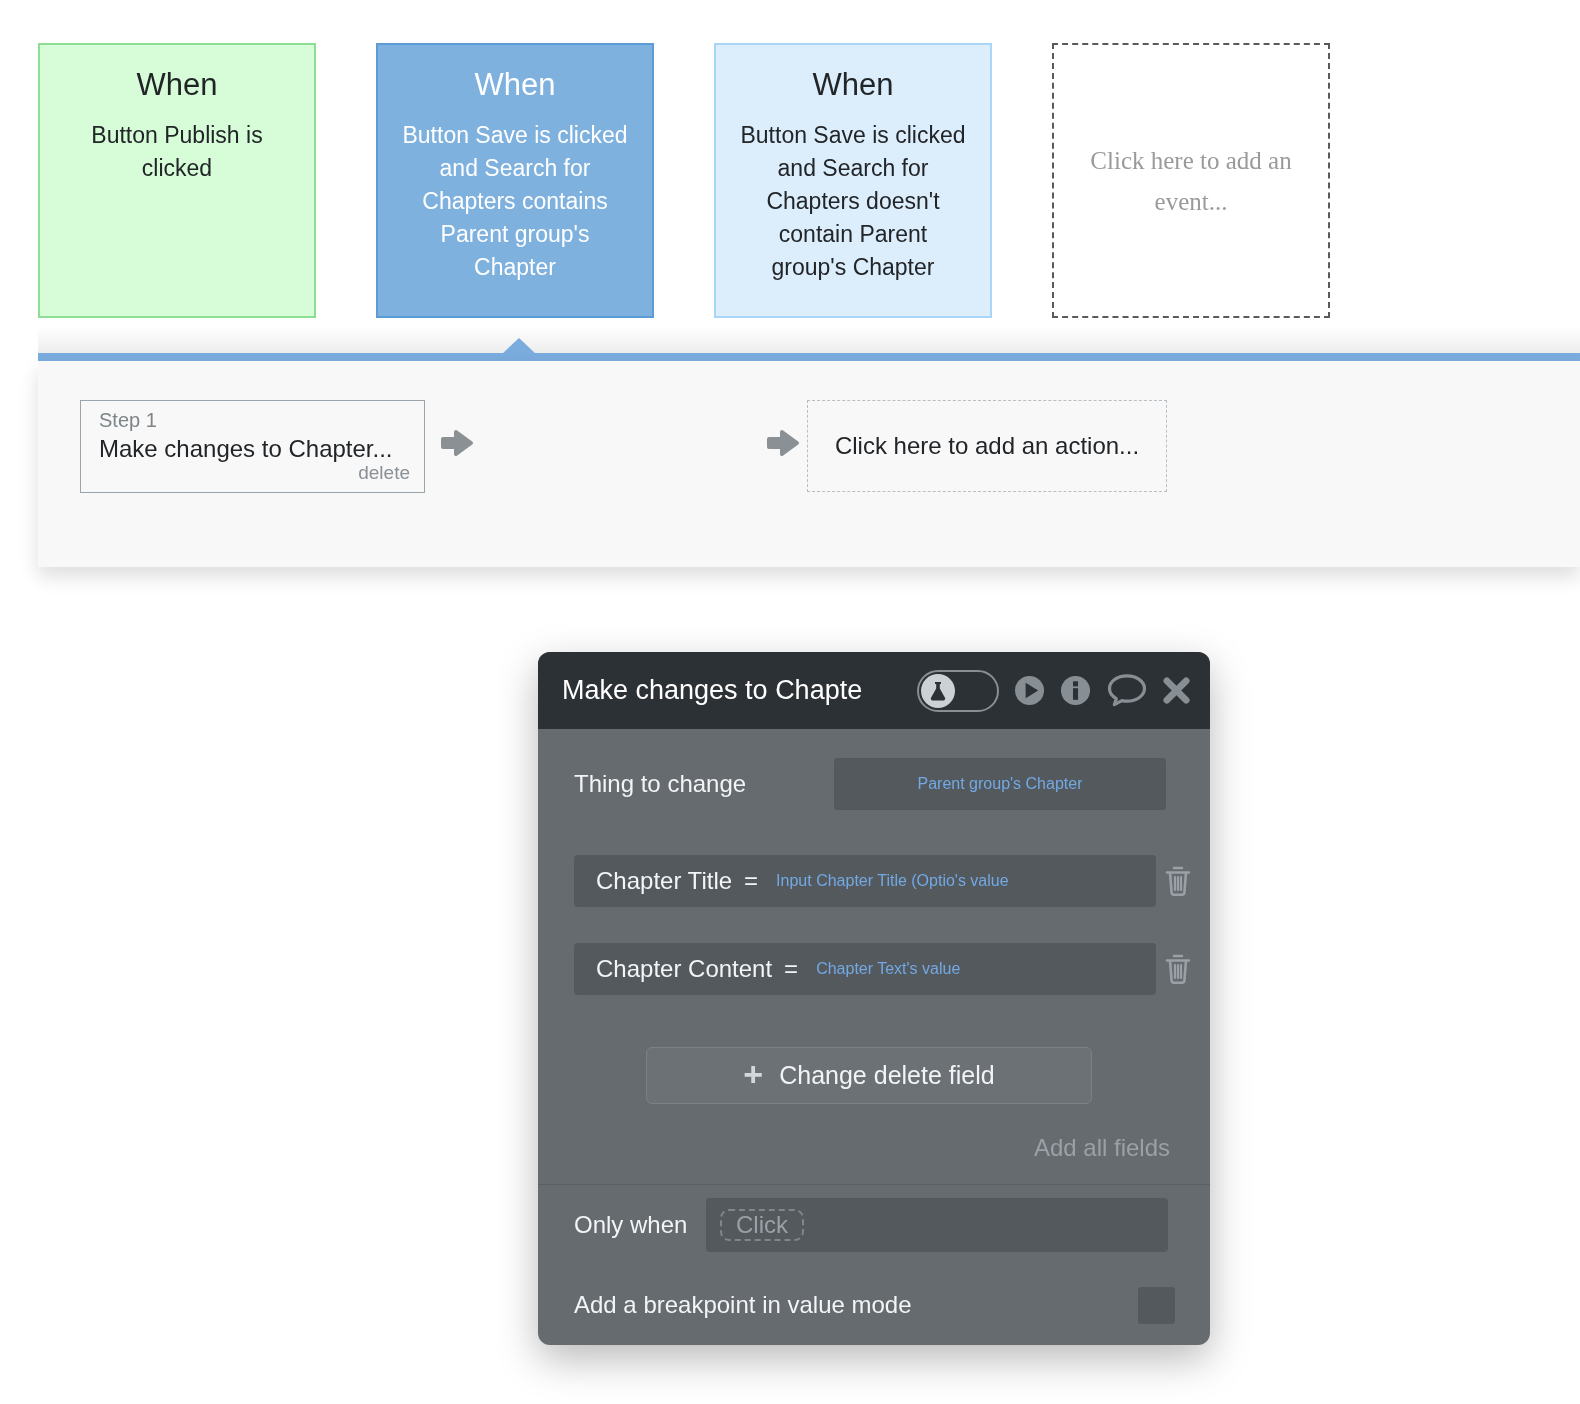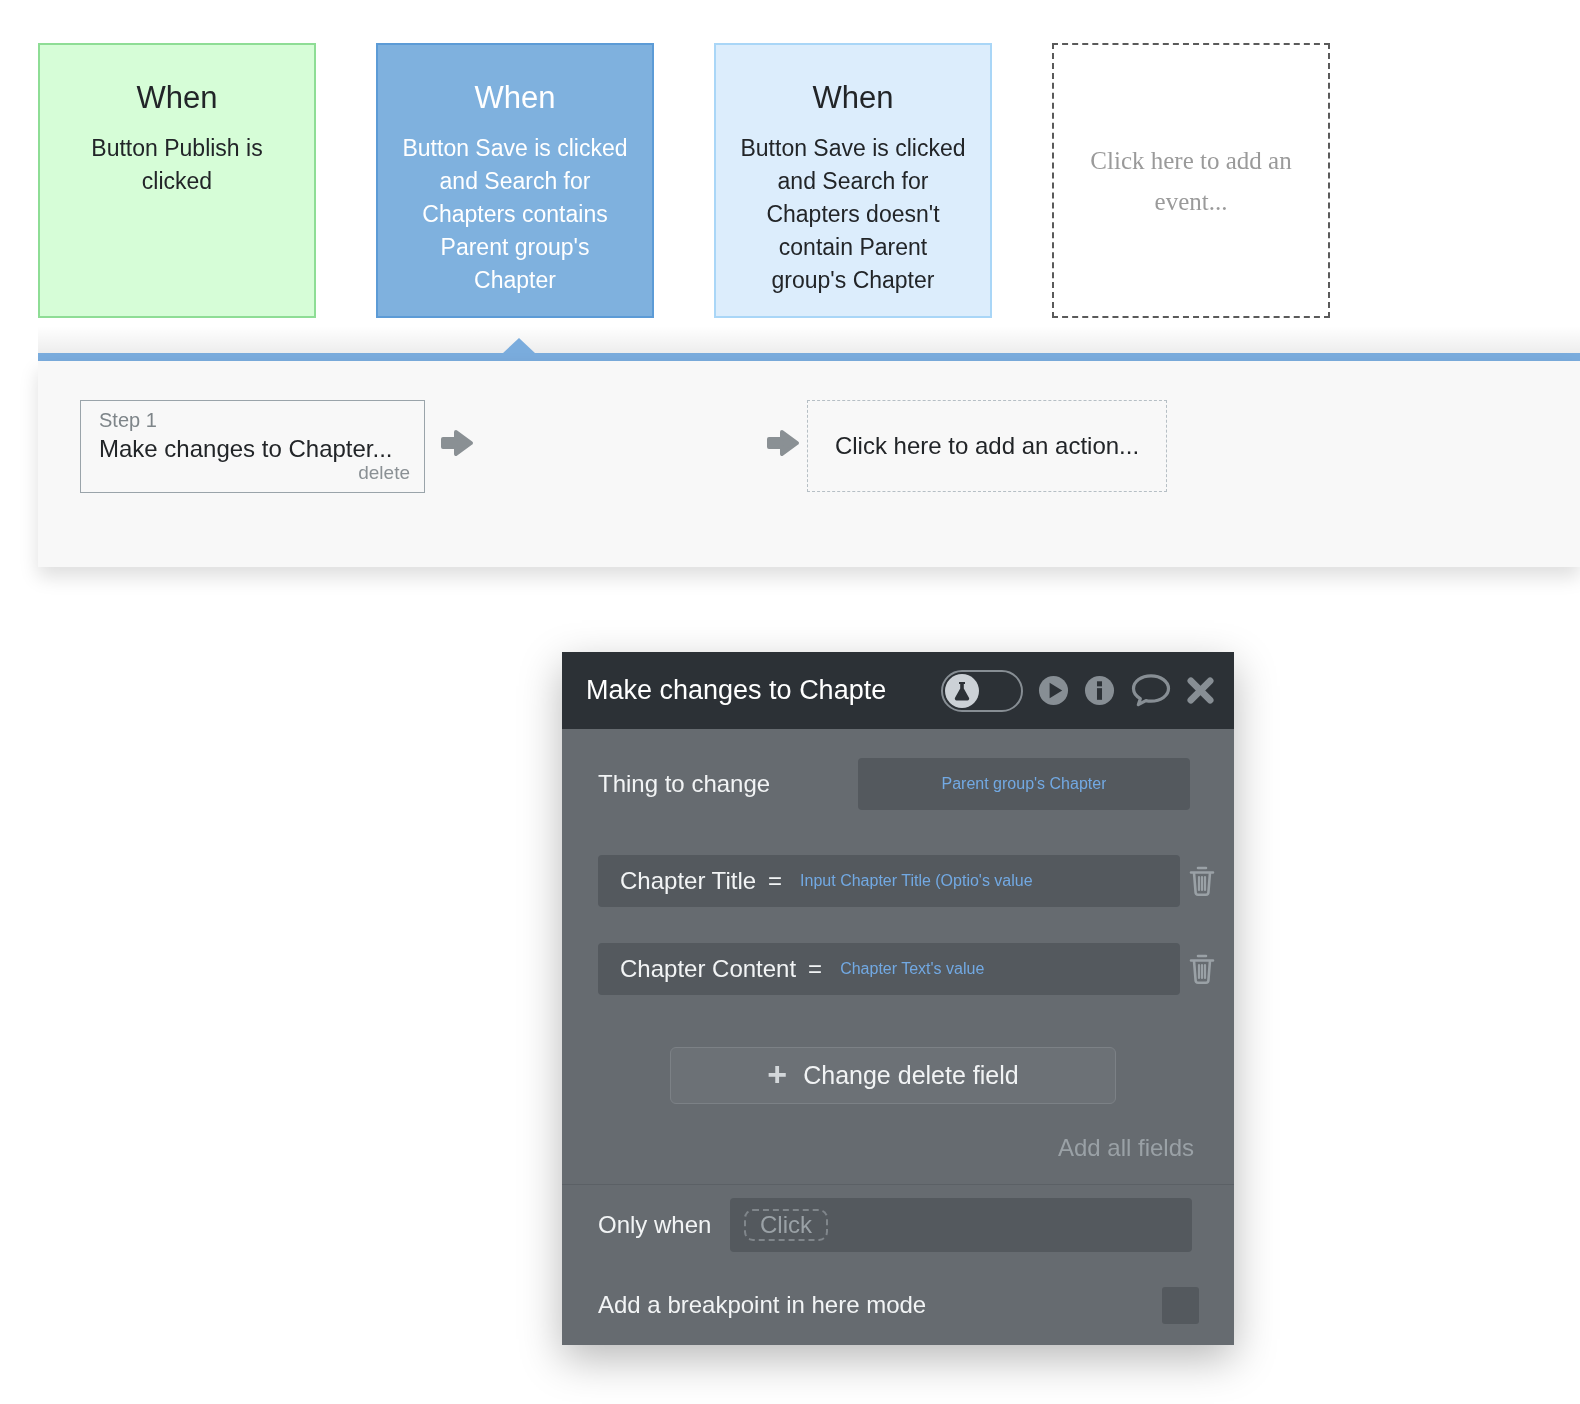--- a/index.html
+++ b/index.html
@@ -9,21 +9,21 @@
     --modal-body-bg:#666b70; --modal-box-bg:#54595e; --modal-blue-text:#72a9e3;
     --modal-icon-gray:#878e94; --modal-muted-text:#9aa1a6; --step-border:#9aa4aa;
     --gray-text:#7e8589; --dark-text:#222528; --arrow-gray:#8a9094;
   }
   html,body{margin:0;padding:0;background:#fff;}
   .stage{position:relative;width:1580px;height:1404px;background:#fff;overflow:hidden;
          font-family:"Liberation Sans","DejaVu Sans",sans-serif;}
 
   
   .event-card{position:absolute;top:43px;width:278px;height:275px;box-sizing:border-box;
-              text-align:center;padding-top:35px;}
+              text-align:center;padding-top:22px;}
   .event-card .ev-title{font-size:31px;margin-bottom:16px;color:var(--dark-text);}
   .event-card .ev-desc{font-size:23px;line-height:33px;padding:0 24px;color:var(--dark-text);}
   .ev-green{left:38px;background:var(--event-green-bg);border:2px solid var(--event-green-border);}
   .ev-blue{left:376px;background:var(--event-blue-bg);border:2px solid var(--event-blue-border);}
   .ev-blue .ev-title,.ev-blue .ev-desc{color:#fff;}
   .ev-lightblue{left:714px;background:var(--event-lightblue-bg);border:2px solid var(--event-lightblue-border);}
   .ev-empty{left:1052px;border:2px dashed #5a5a5a;background:#fff;display:flex;align-items:center;
             justify-content:center;padding:0 34px;}
   .ev-empty .ev-placeholder{font-size:25px;line-height:41px;color:#9a9a9a;font-family:Liberation Serif, serif;}
 
@@ -46,21 +46,21 @@
   .arrow{position:absolute;width:34px;height:30px;}
   .arrow-1{left:402px;top:67px;}
   .arrow-2{left:728px;top:67px;}
   .step2-block{position:absolute;left:459px;top:46px;}
   .step2-block .step-title{font-size:26px;margin-top:5px;}
   .add-action-box{position:absolute;left:769px;top:39px;width:360px;height:92px;box-sizing:border-box;
                   border:1px dashed #b6bfc5;display:flex;align-items:center;justify-content:center;
                   font-size:24px;color:var(--dark-text);cursor:pointer;}
 
   
-  .modal{position:absolute;left:562px;top:652px;width:672px;height:693px;border-radius:0;
+  .modal{position:absolute;left:538px;top:652px;width:672px;height:693px;border-radius:12px;
          background:var(--modal-body-bg);box-shadow:0 14px 40px rgba(0,0,0,.28);overflow:hidden;}
   .modal-header{position:absolute;left:0;top:0;width:100%;height:77px;background:var(--modal-header-bg);
                 display:flex;align-items:center;box-sizing:border-box;padding:0 20px 0 24px;}
   .modal-title{flex:1;font-size:27px;color:#fff;white-space:nowrap;overflow:hidden;margin-right:6px;}
   .header-icons{display:flex;align-items:center;gap:15px;}
   .toggle-pill{position:relative;width:82px;height:42px;border:2px solid var(--modal-icon-gray);
                border-radius:22px;box-sizing:border-box;cursor:pointer;flex:none;}
   .toggle-knob{position:absolute;left:2px;top:2px;width:34px;height:34px;border-radius:50%;
                background:#ccd1d6;display:flex;align-items:center;justify-content:center;}
   .icon-btn{cursor:pointer;display:flex;align-items:center;}
@@ -225,18 +225,18 @@
     <div class="only-when-label">
       <span class="m-label">Only when</span>
     </div>
     <div class="only-when-box">
       <div class="click-chip">
         <span>Click</span>
       </div>
     </div>
 
     <div class="breakpoint-label">
-      <span class="m-label">Add a breakpoint in here mode</span>
+      <span class="m-label">Add a breakpoint in value mode</span>
     </div>
     <div class="breakpoint-checkbox"></div>
   </div>
 
 </div>
 
 </body></html>

